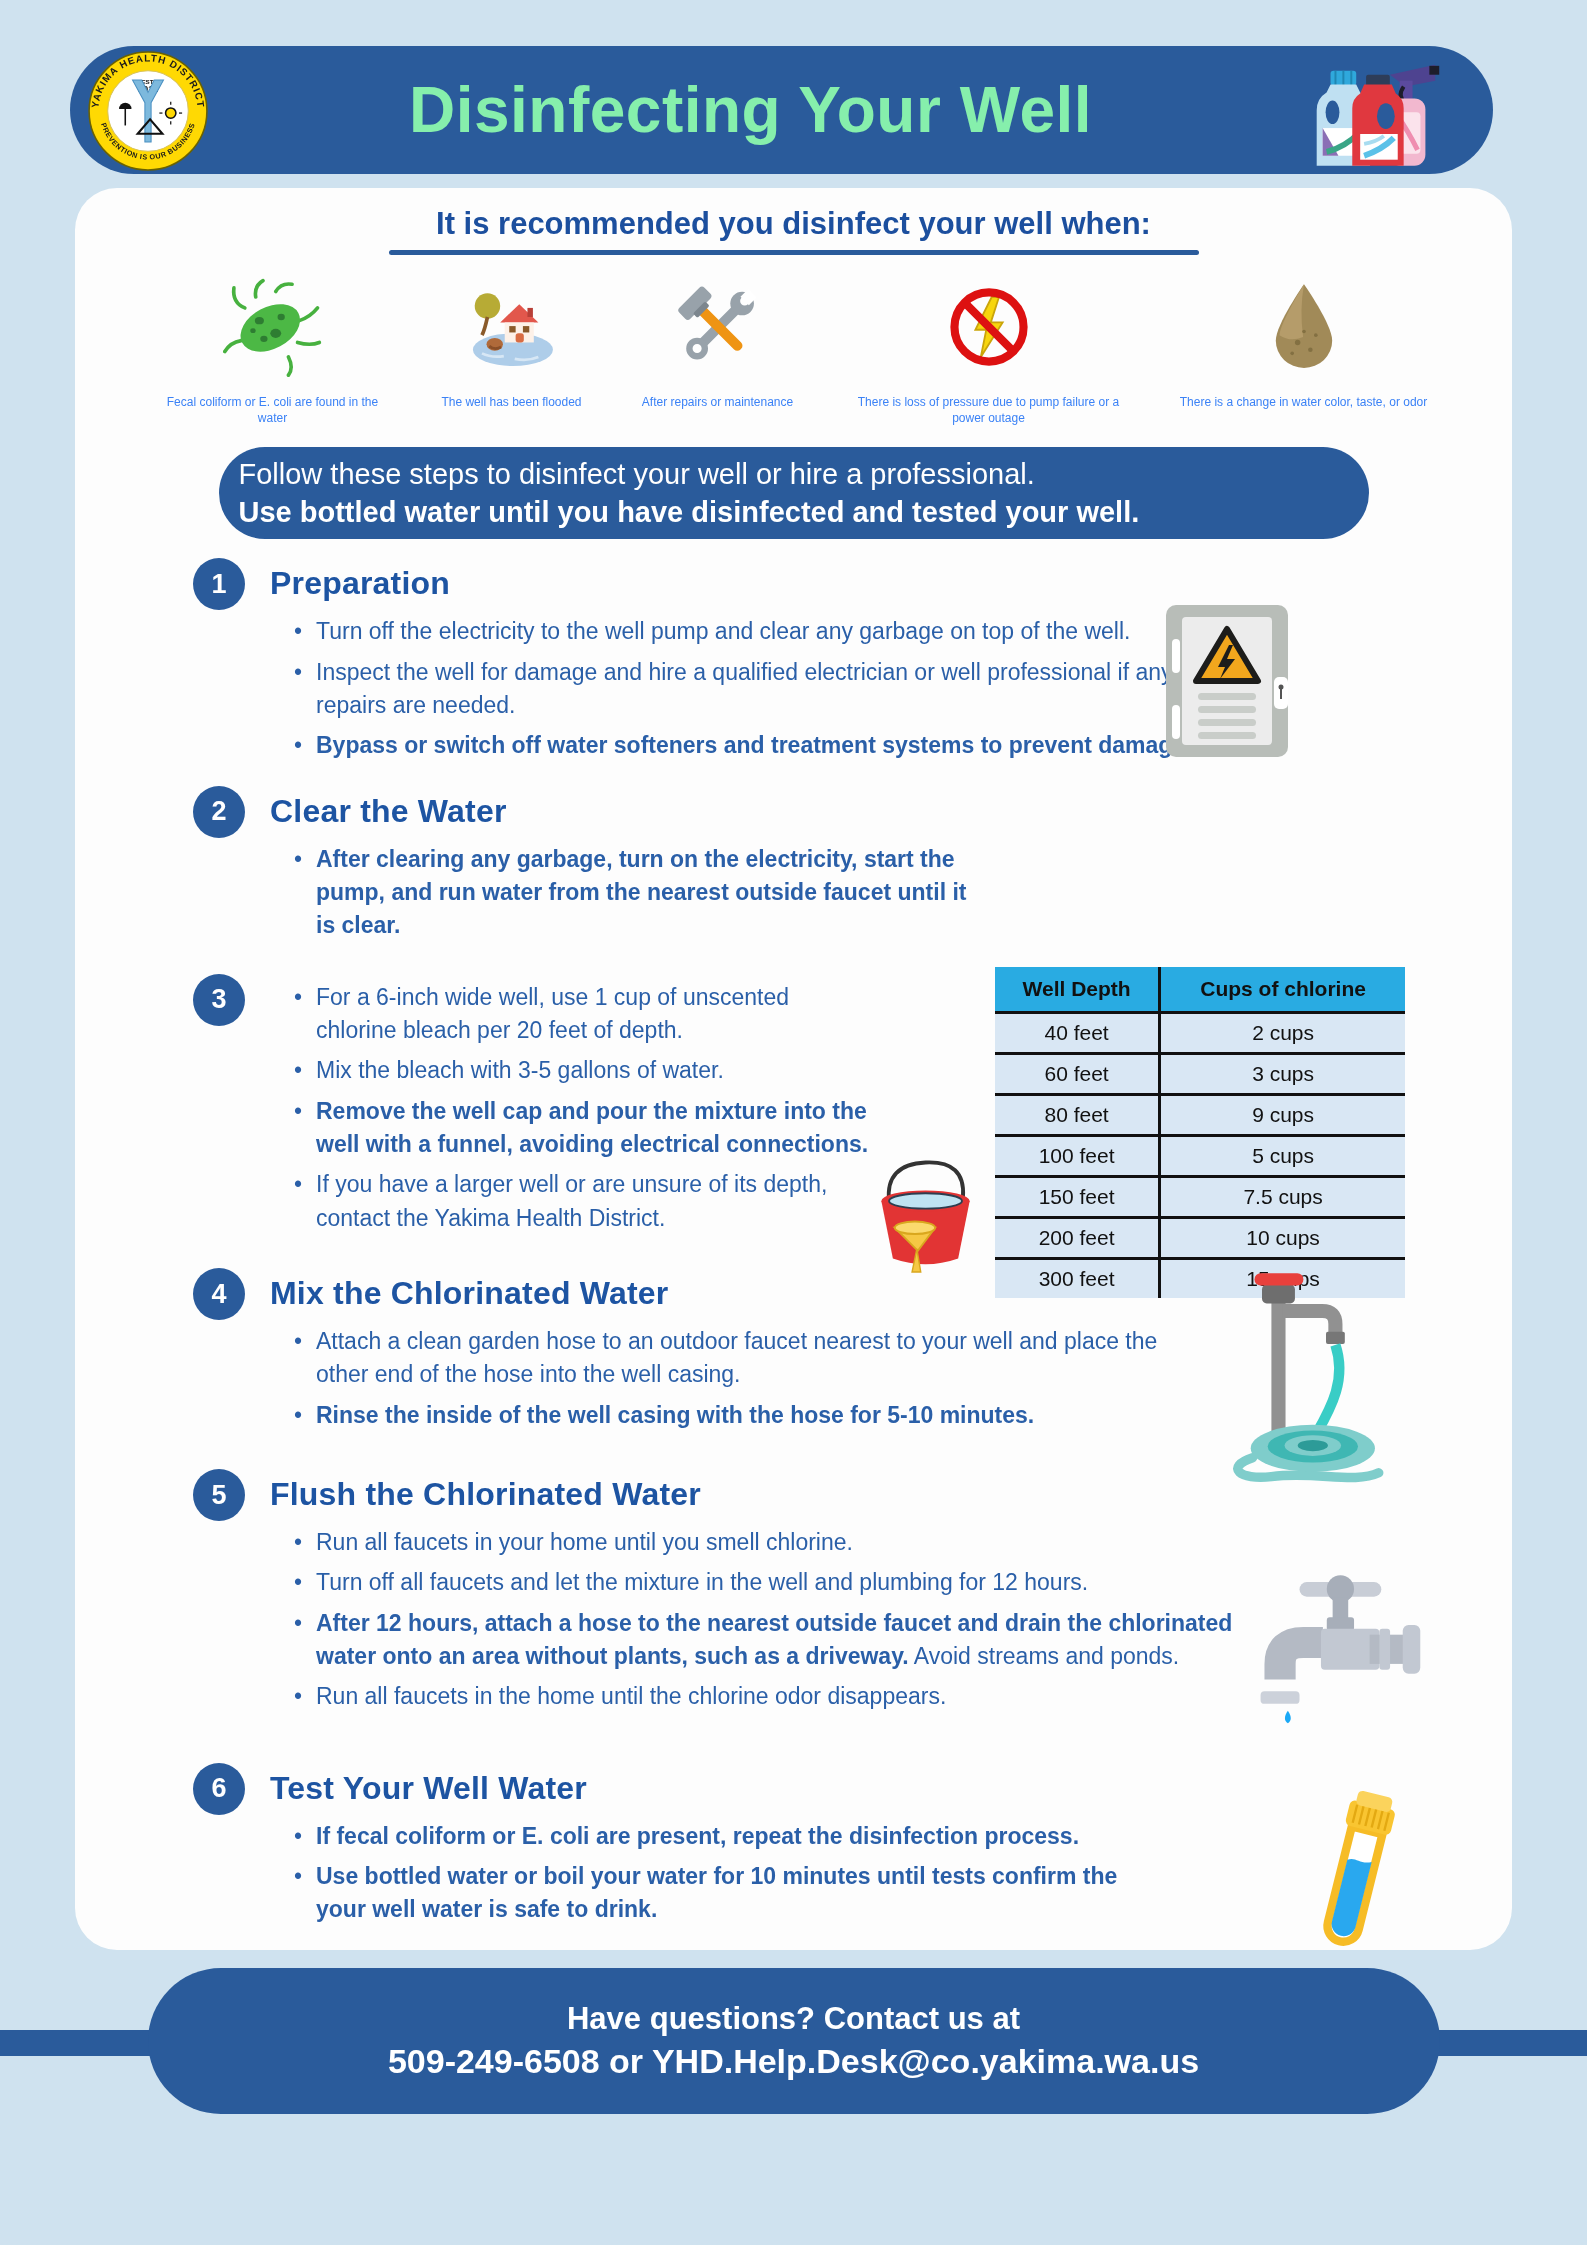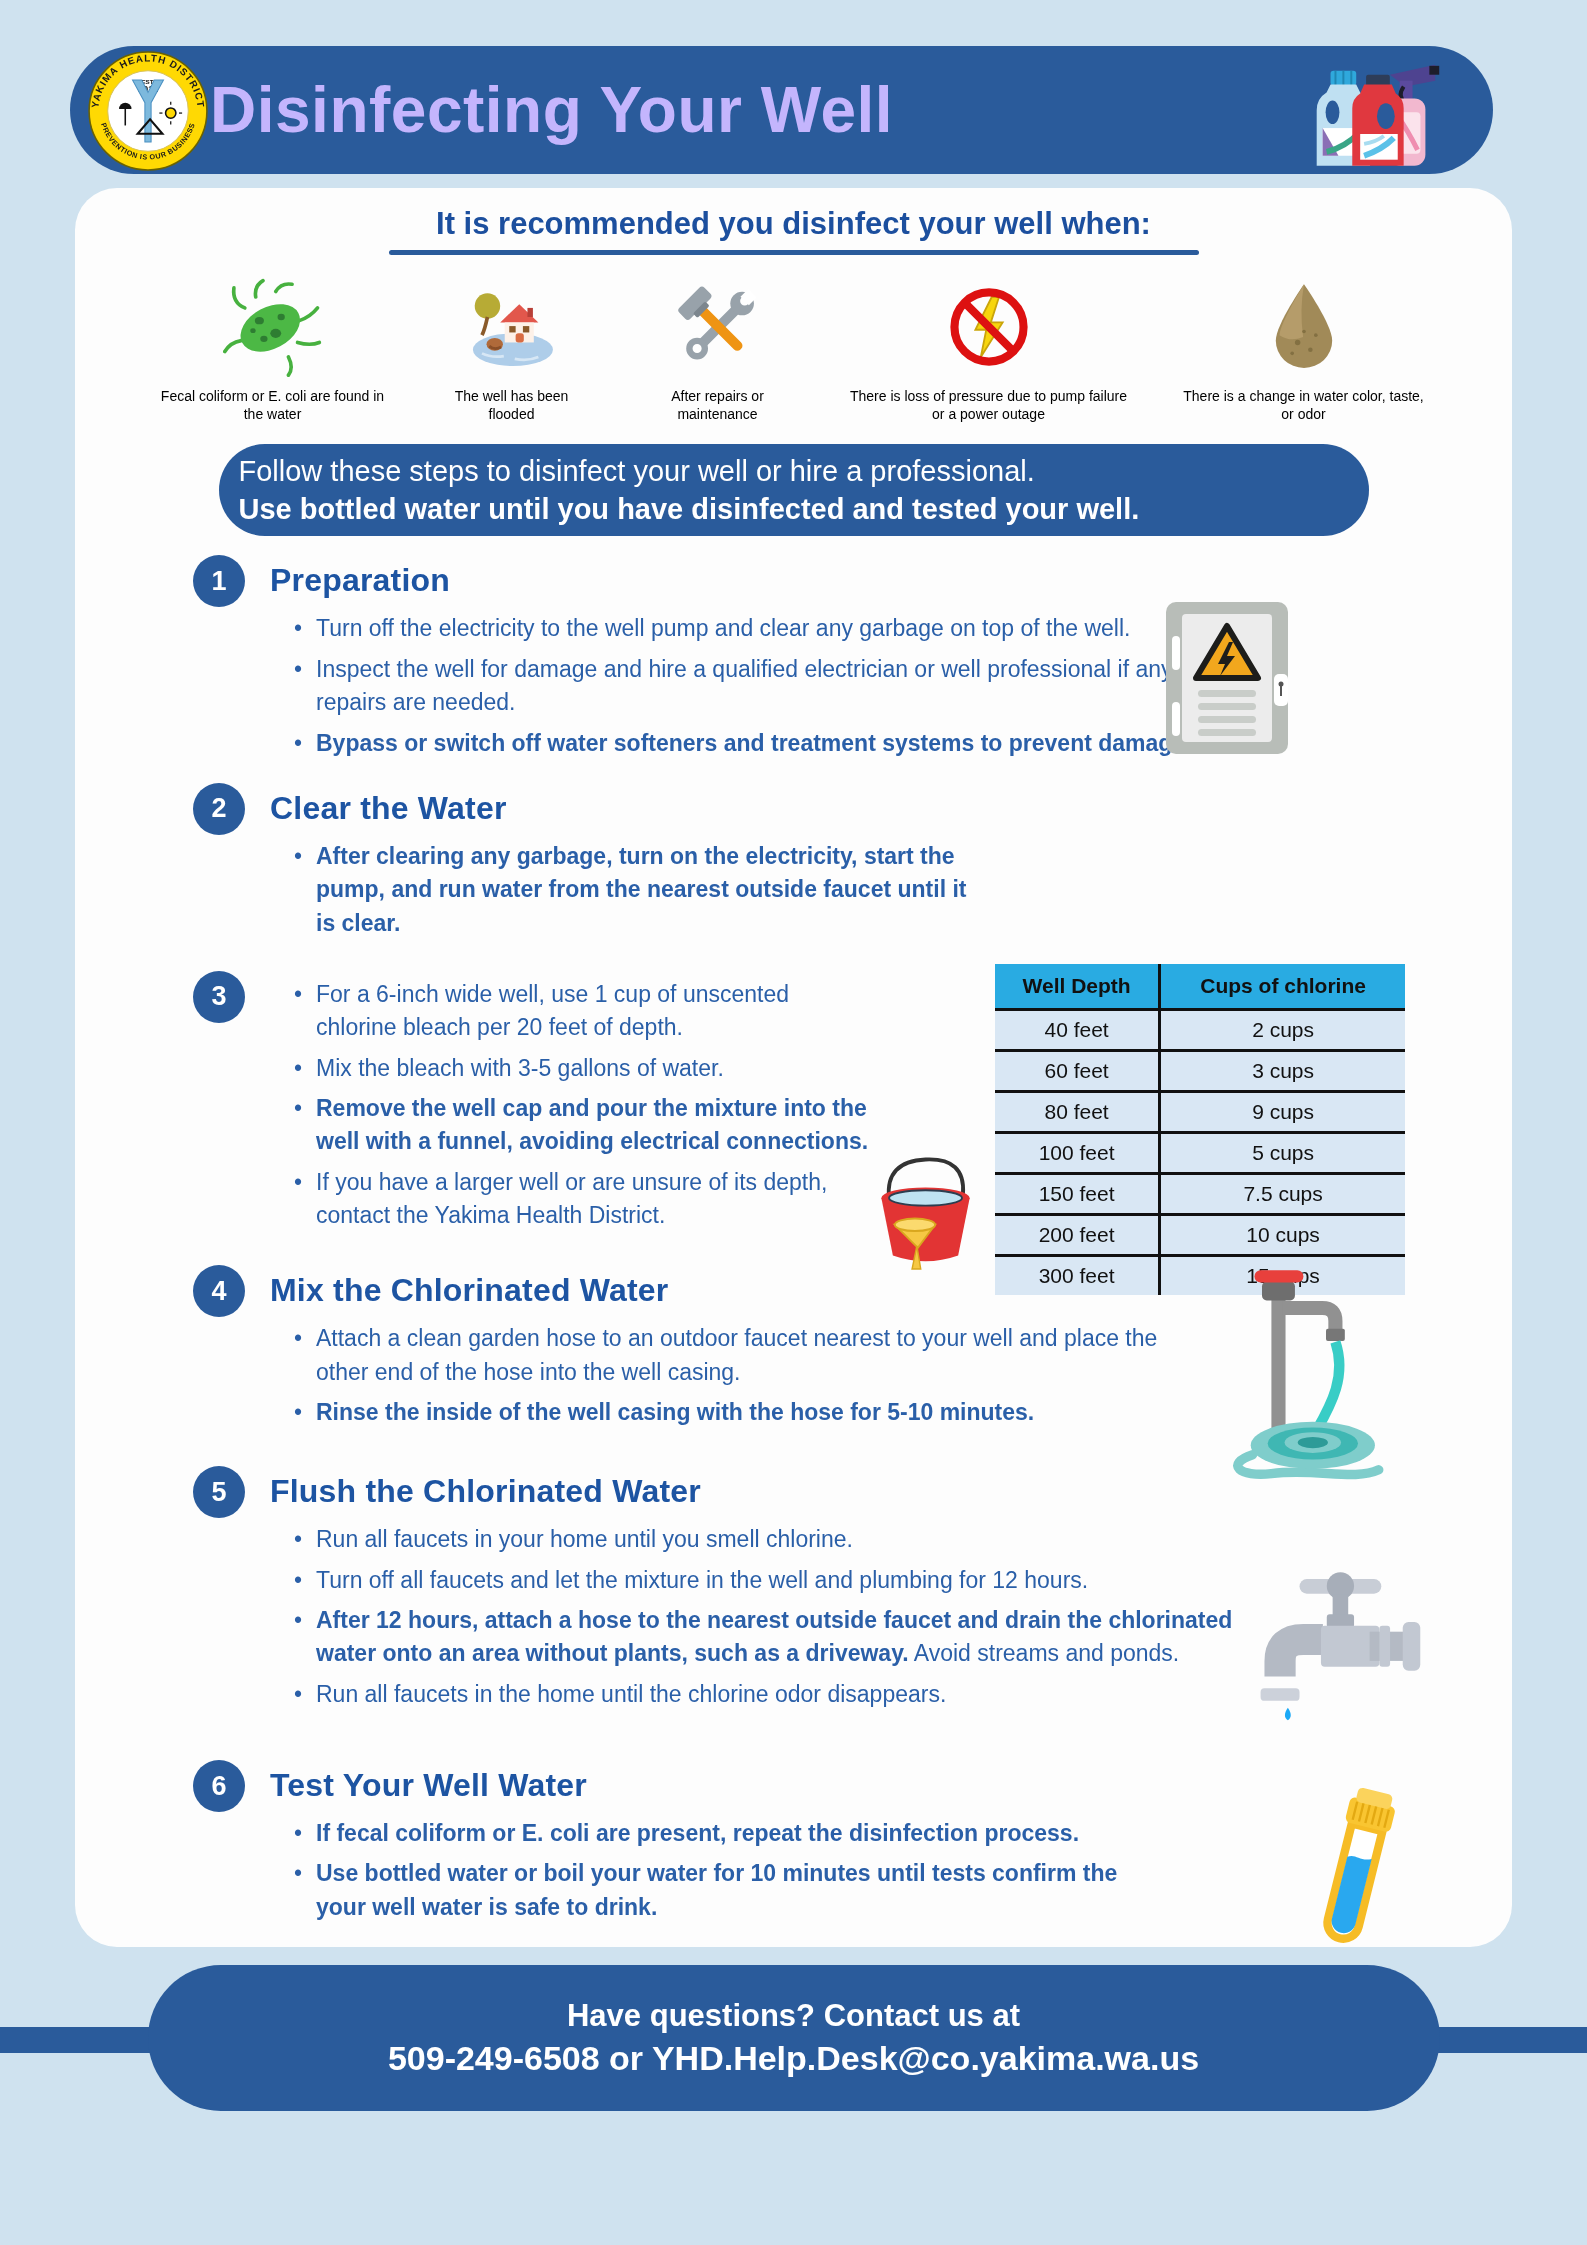--- a/index.html
+++ b/index.html
@@ -18,33 +18,33 @@
     background:var(--bg);
     font-family:"Liberation Sans", sans-serif;
   }
   
   .header{
     height:128px;margin:46px 94px 0 70px;
     background:var(--blue);border-radius:64px;
     display:flex;align-items:center;padding:0 34px 0 16px;
   }
   .logo{width:124px;height:124px;flex:0 0 auto;margin-top:2px}
-  .h-title{flex:1;text-align:left;color:#c4b5fd;font-size:64px;font-weight:700;letter-spacing:.5px}
+  .h-title{flex:1;text-align:center;color:#86efac;font-size:64px;font-weight:700;letter-spacing:.5px}
   .bottles{width:168px;flex:0 0 auto}
   
   .card{
     width:1437px;margin:14px auto 0;background:var(--card);
     border-radius:42px;padding:18px 0 16px;position:relative;
   }
   .rec-h{text-align:center;color:#1c4f9e;font-size:31px;font-weight:700}
   .rec-rule{width:810px;height:5px;background:var(--blue);margin:8px auto 0;border-radius:3px}
   .rec-row{display:flex;justify-content:center;align-items:flex-start;gap:44px;margin-top:22px}
   .rec-item{text-align:center}
   .rec-item svg{height:100px;display:block;margin:0 auto}
-  .rec-cap{font-size:14px;color:#000000;line-height:1.32;margin-top:10px}
+  .rec-cap{font-size:12px;color:#3b82f6;line-height:1.32;margin-top:18px}
   .w1{width:228px}.w2{width:162px}.w3{width:162px}.w4{width:292px}.w5{width:250px}
   
   .banner{
     width:1150px;margin:20px auto 0;background:var(--blue);
     border-radius:50px;color:#fff;text-align:left;padding:8px 20px;
   }
   .banner .l1{font-size:29px;font-weight:400;line-height:1.32}
   .banner .l2{font-size:29px;font-weight:700;line-height:1.32}
   
   .step{position:relative;margin:26px 60px 0 195px}

